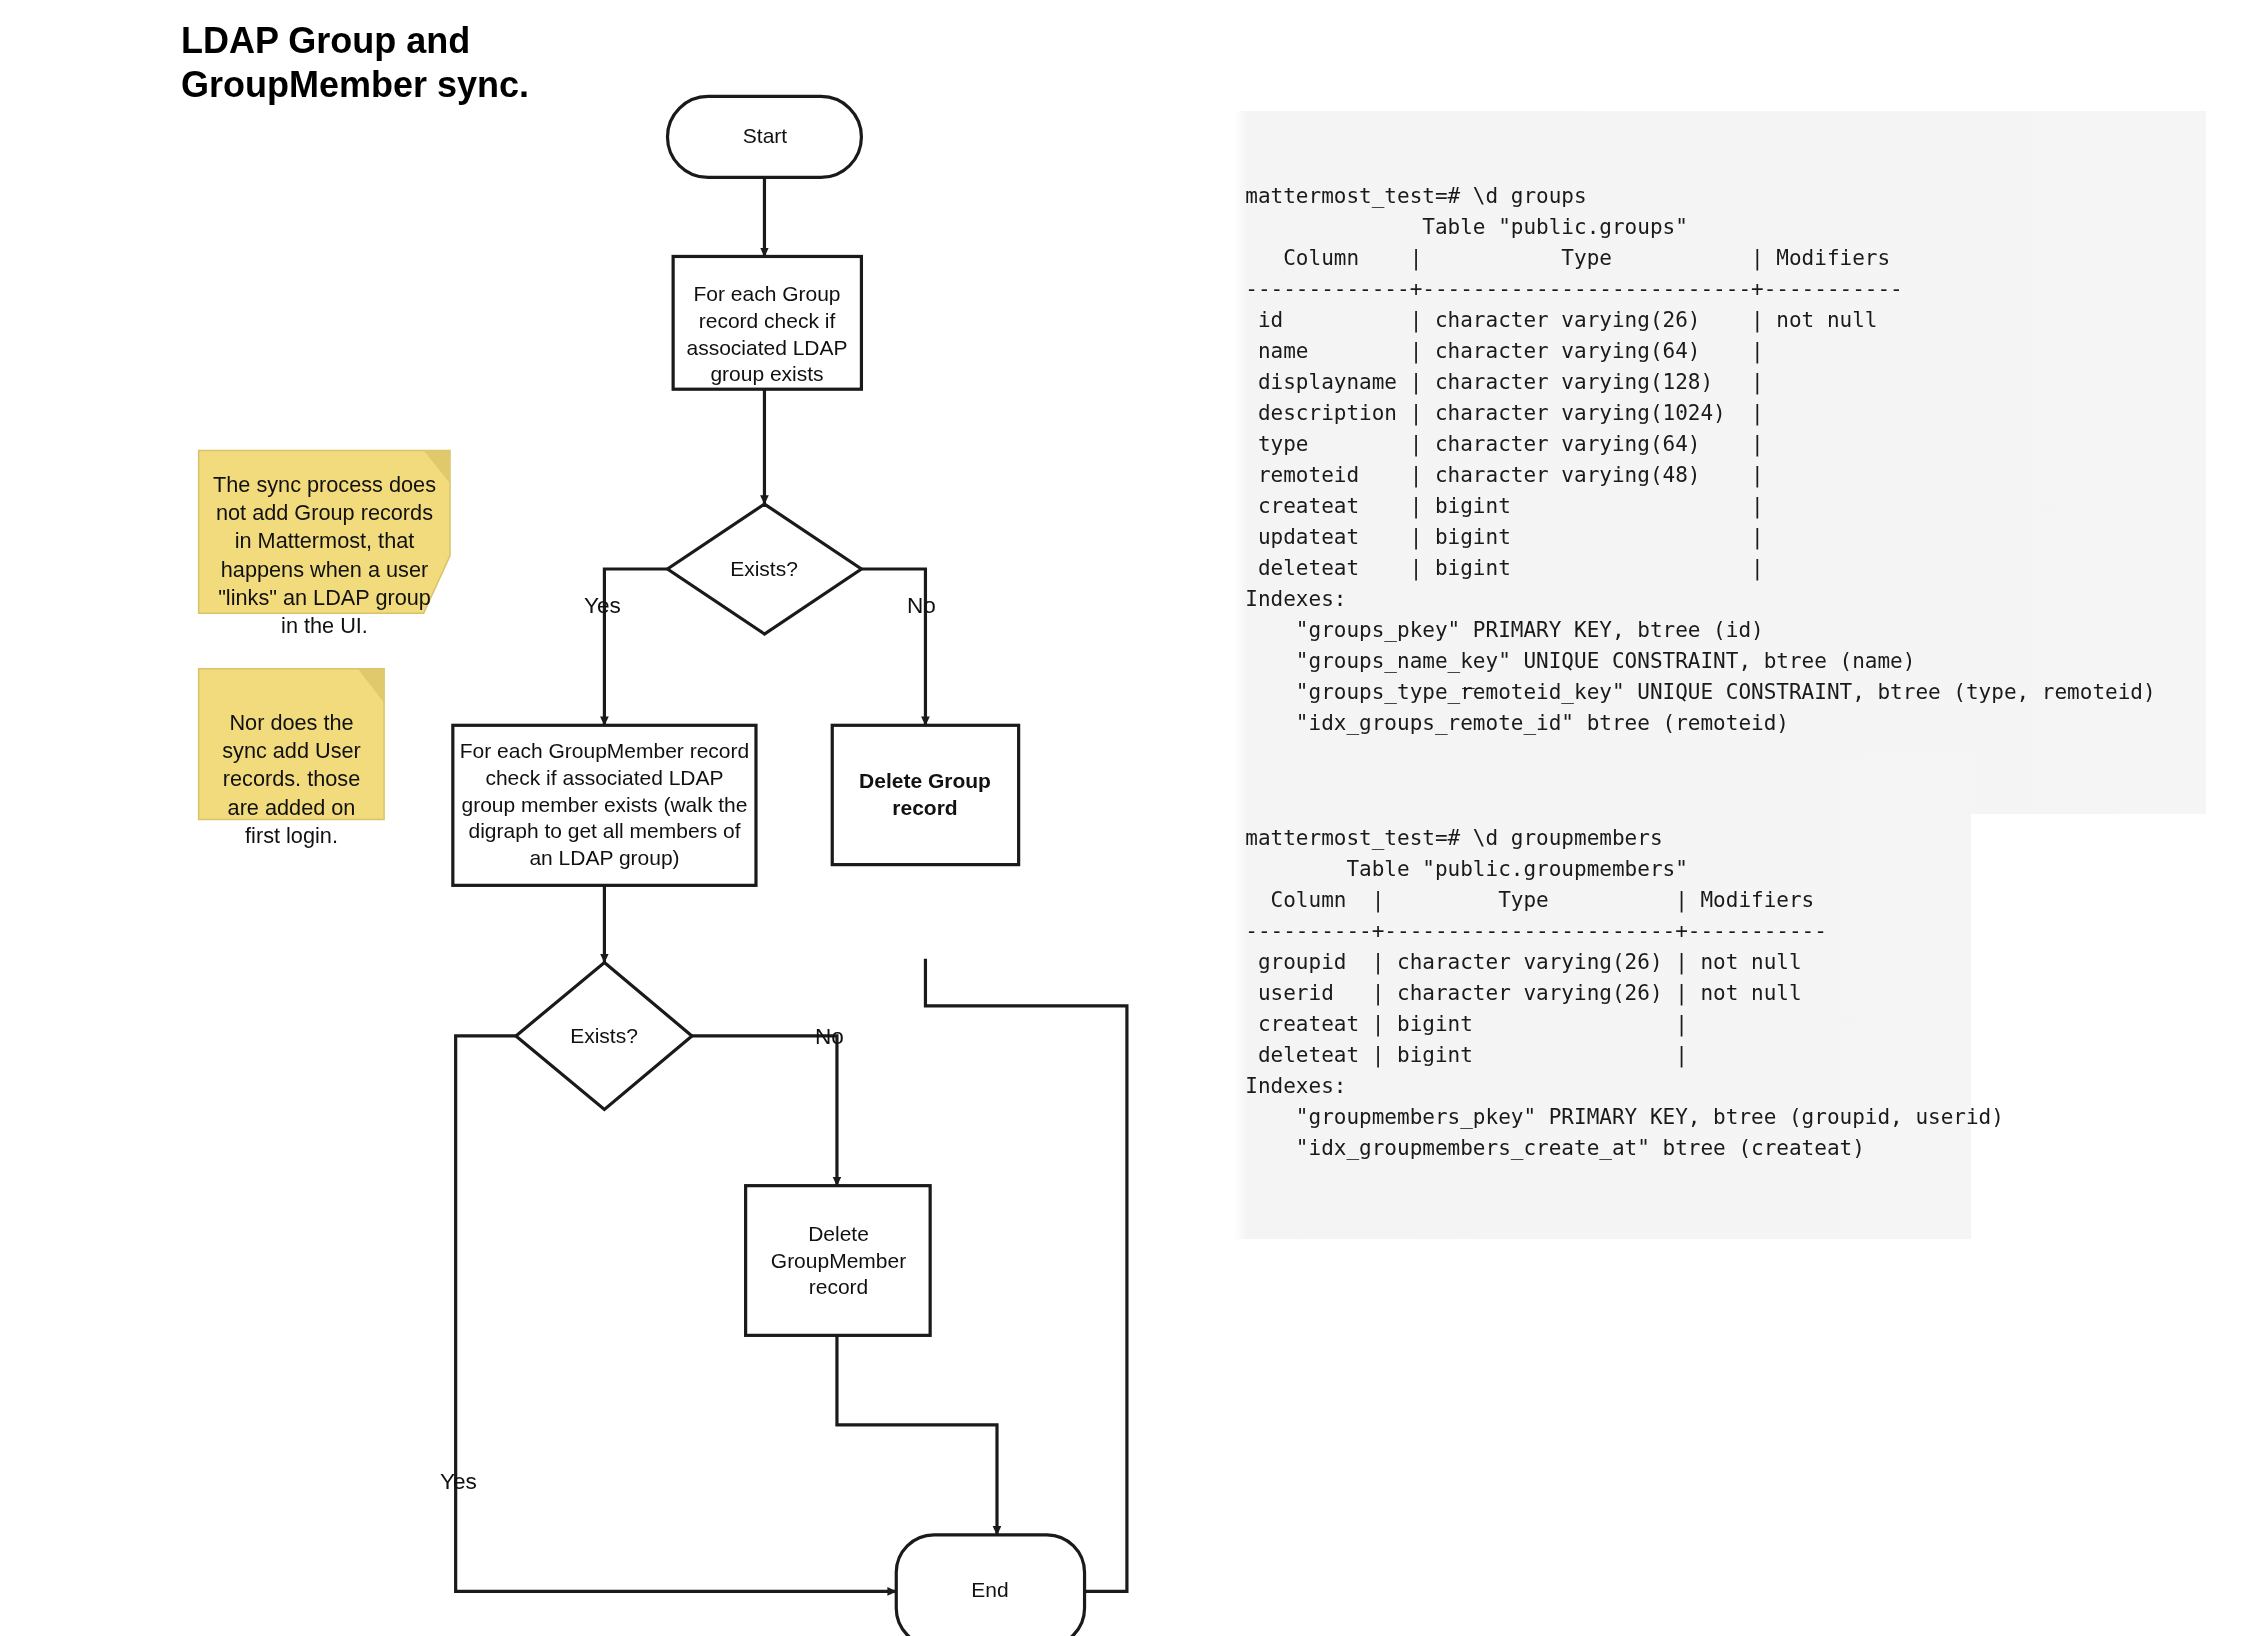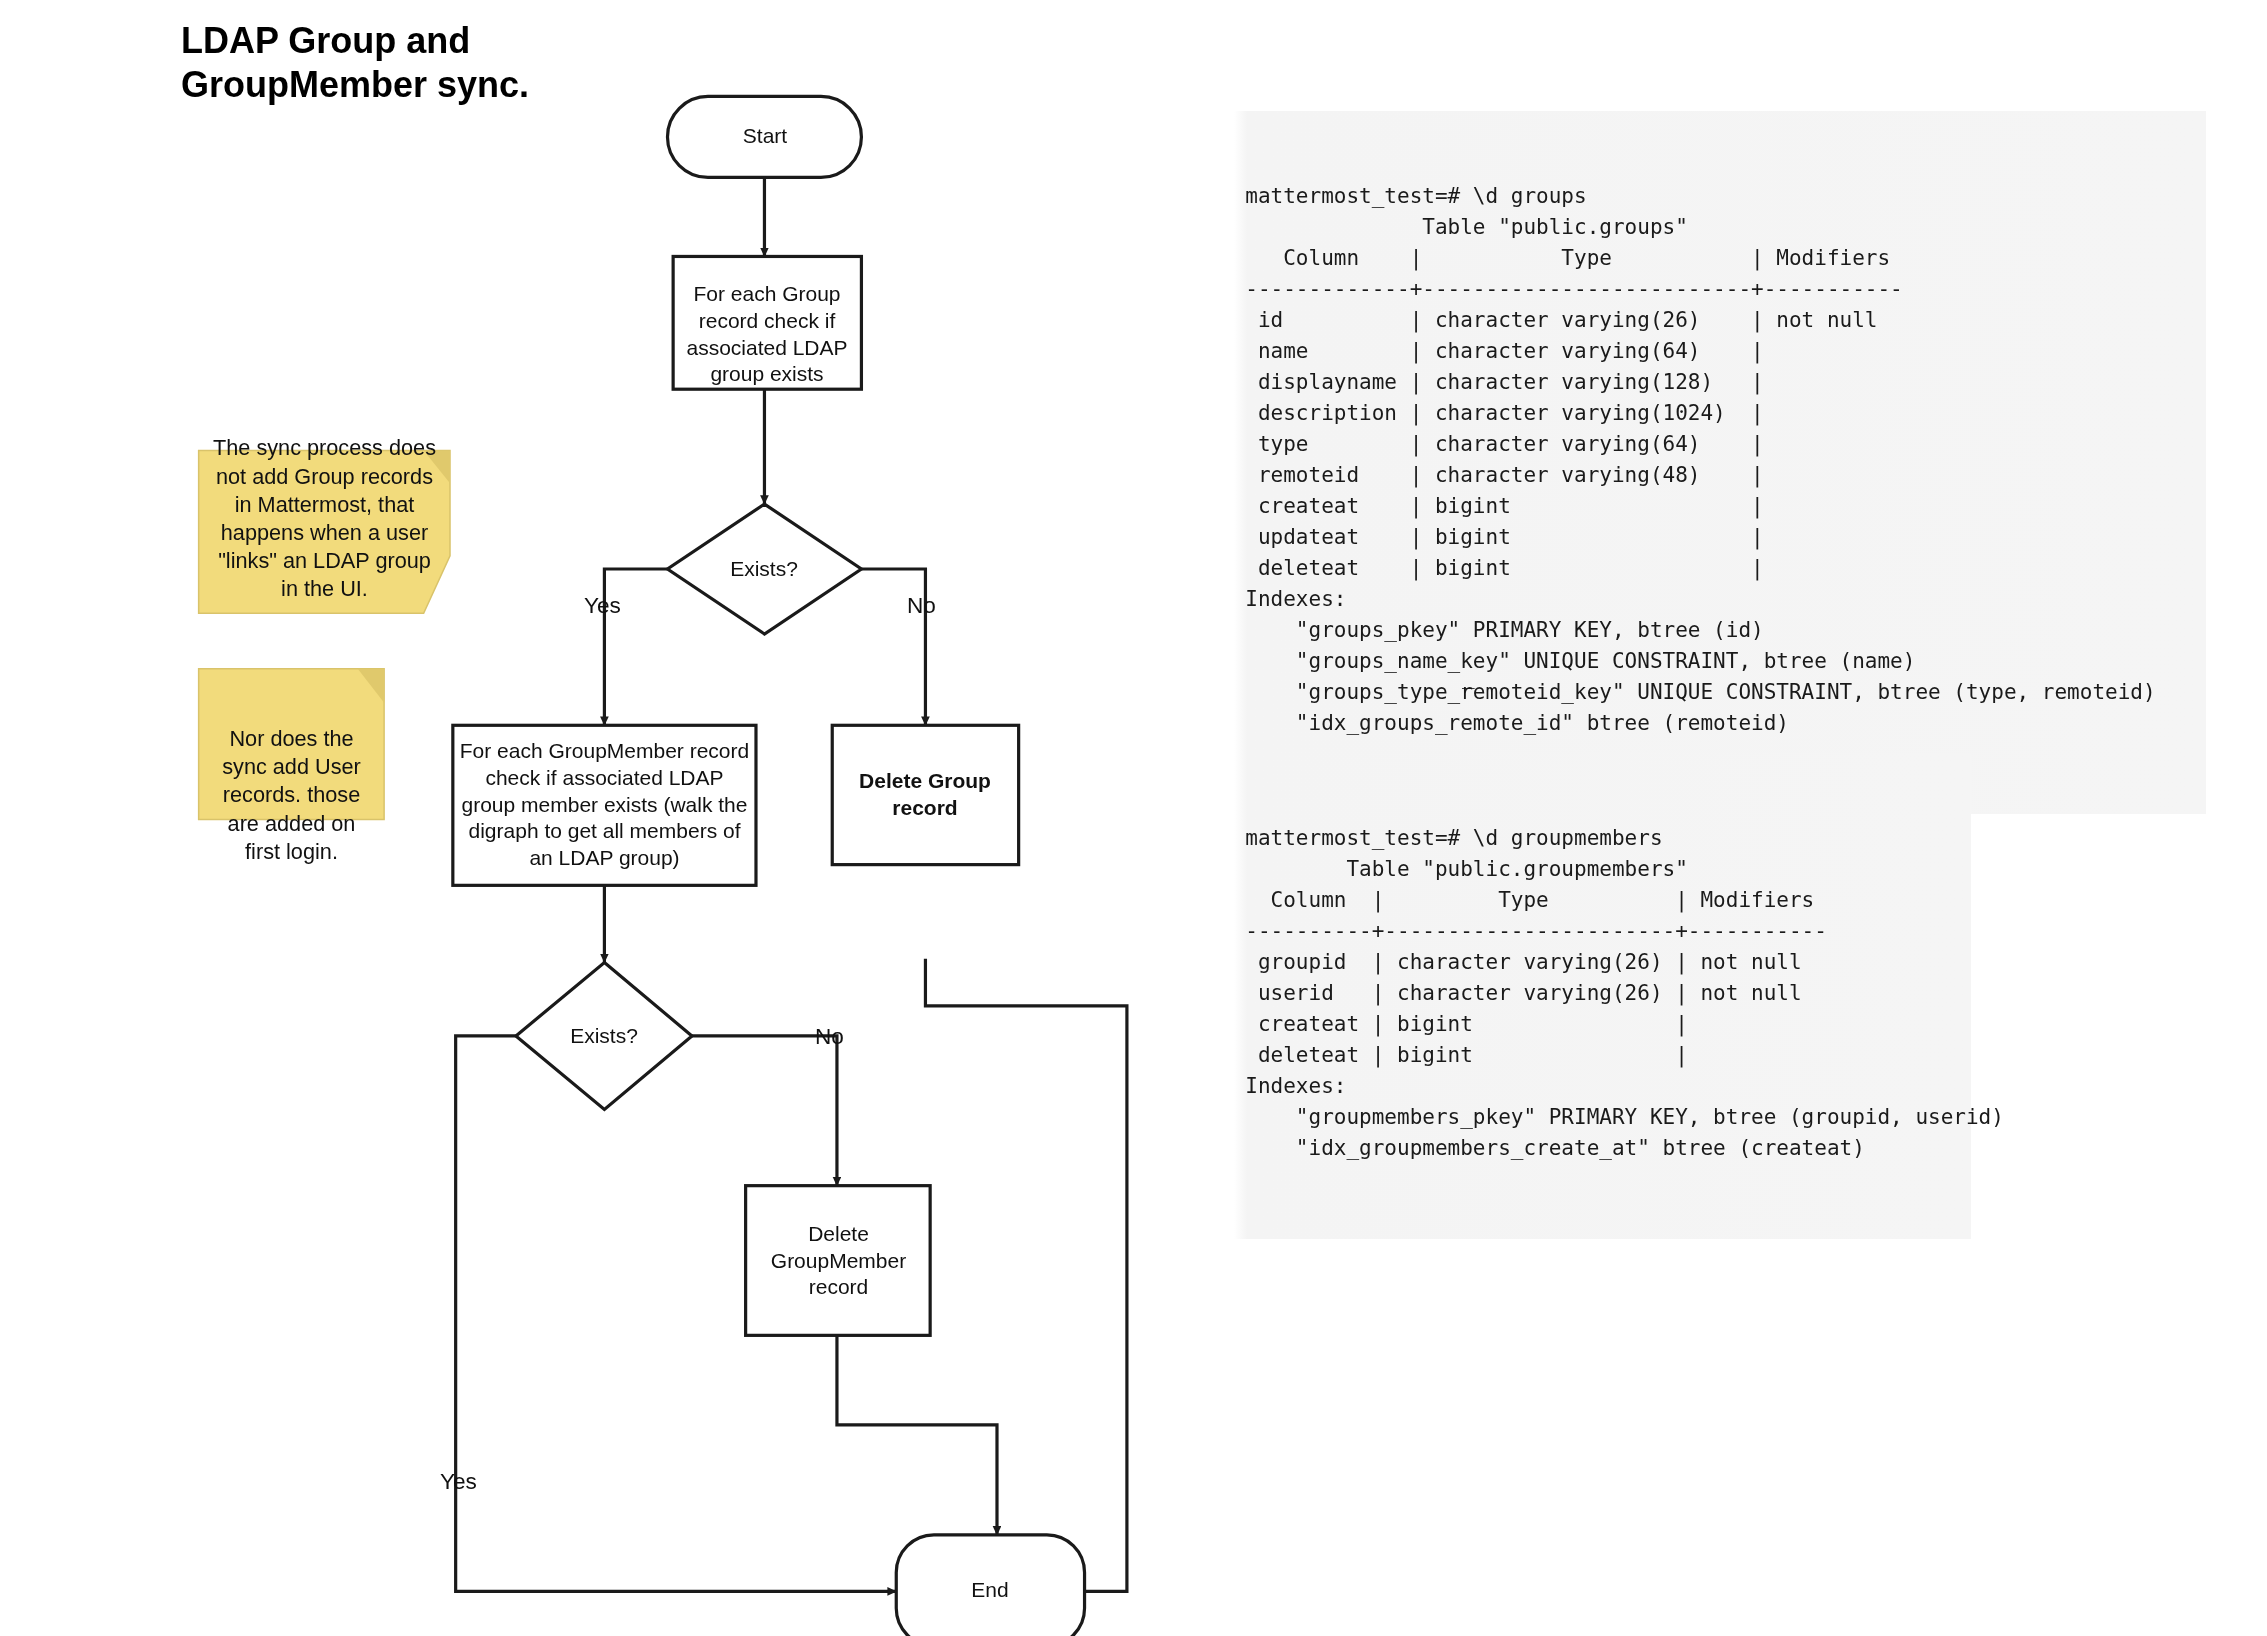--- a/index.html
+++ b/index.html
@@ -129,24 +129,24 @@
 
   <div class="nodetext" style="left:896px;top:1535px;width:188px;height:111px;">
       <span>End</span>
     </div>
 
   <div class="elabel" style="left:584px;top:593px;">Yes</div>
   <div class="elabel" style="left:907px;top:593px;">No</div>
   <div class="elabel" style="left:815px;top:1024px;">No</div>
   <div class="elabel" style="left:440px;top:1469px;">Yes</div>
 
-  <div class="sticky" style="left:199px;top:450px;width:251px;height:163px;align-items:flex-end;">
+  <div class="sticky" style="left:199px;top:450px;width:251px;height:163px;">
     <div class="inner">The sync process does not add Group records in Mattermost, that happens when a user "links" an LDAP group in the UI.</div>
   </div>
-  <div class="sticky" style="left:199px;top:669px;width:185px;height:151px;padding-top:56px;">
+  <div class="sticky" style="left:199px;top:669px;width:185px;height:151px;padding-top:40px;">
     <div class="inner">Nor does the sync add User records. those are added on first login.</div>
   </div>
 
   <div class="term" style="left:1234px;top:111px;width:951px;padding:7.5px 9.4px 13px 11.3px;">
     <div><span class="line">mattermost_test=# \d groups</span><span class="line">              Table "public.groups"</span><span class="line">   Column    |           Type           | Modifiers</span><span class="line">-------------+--------------------------+-----------</span><span class="line"> id          | character varying(26)    | not null</span><span class="line"> name        | character varying(64)    |</span><span class="line"> displayname | character varying(128)   |</span><span class="line"> description | character varying(1024)  |</span><span class="line"> type        | character varying(64)    |</span><span class="line"> remoteid    | character varying(48)    |</span><span class="line"> createat    | bigint                   |</span><span class="line"> updateat    | bigint                   |</span><span class="line"> deleteat    | bigint                   |</span><span class="line">Indexes:</span><span class="line">    "groups_pkey" PRIMARY KEY, btree (id)</span><span class="line">    "groups_name_key" UNIQUE CONSTRAINT, btree (name)</span><span class="line">    "groups_type_remoteid_key" UNIQUE CONSTRAINT, btree (type, remoteid)</span><span class="line">    "idx_groups_remote_id" btree (remoteid)</span></div>
   </div>
   <div class="cursor" style="left:1462px;top:665px;">_</div>
 
   <div class="term" style="left:1234px;top:753px;width:716px;padding:7.5px 9.4px 13px 11.3px;">
     <div><span class="line">mattermost_test=# \d groupmembers</span><span class="line">        Table "public.groupmembers"</span><span class="line">  Column  |         Type          | Modifiers</span><span class="line">----------+-----------------------+-----------</span><span class="line"> groupid  | character varying(26) | not null</span><span class="line"> userid   | character varying(26) | not null</span><span class="line"> createat | bigint                |</span><span class="line"> deleteat | bigint                |</span><span class="line">Indexes:</span><span class="line">    "groupmembers_pkey" PRIMARY KEY, btree (groupid, userid)</span><span class="line">    "idx_groupmembers_create_at" btree (createat)</span></div>

